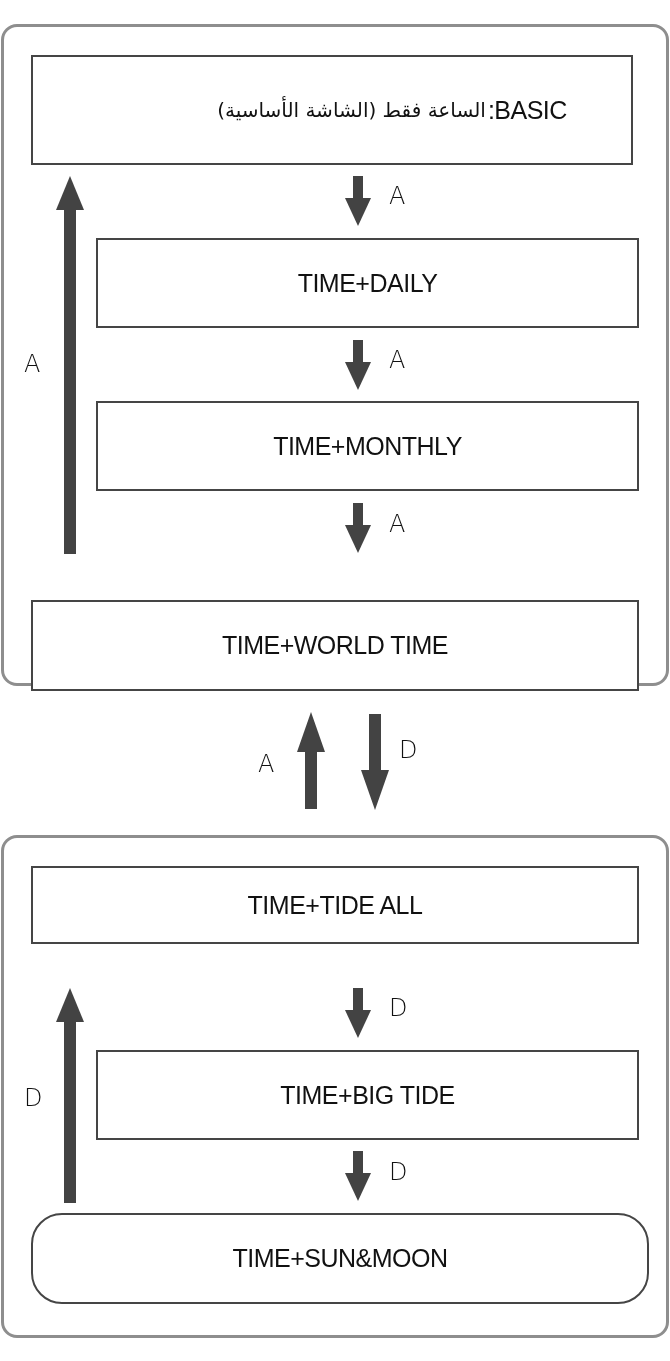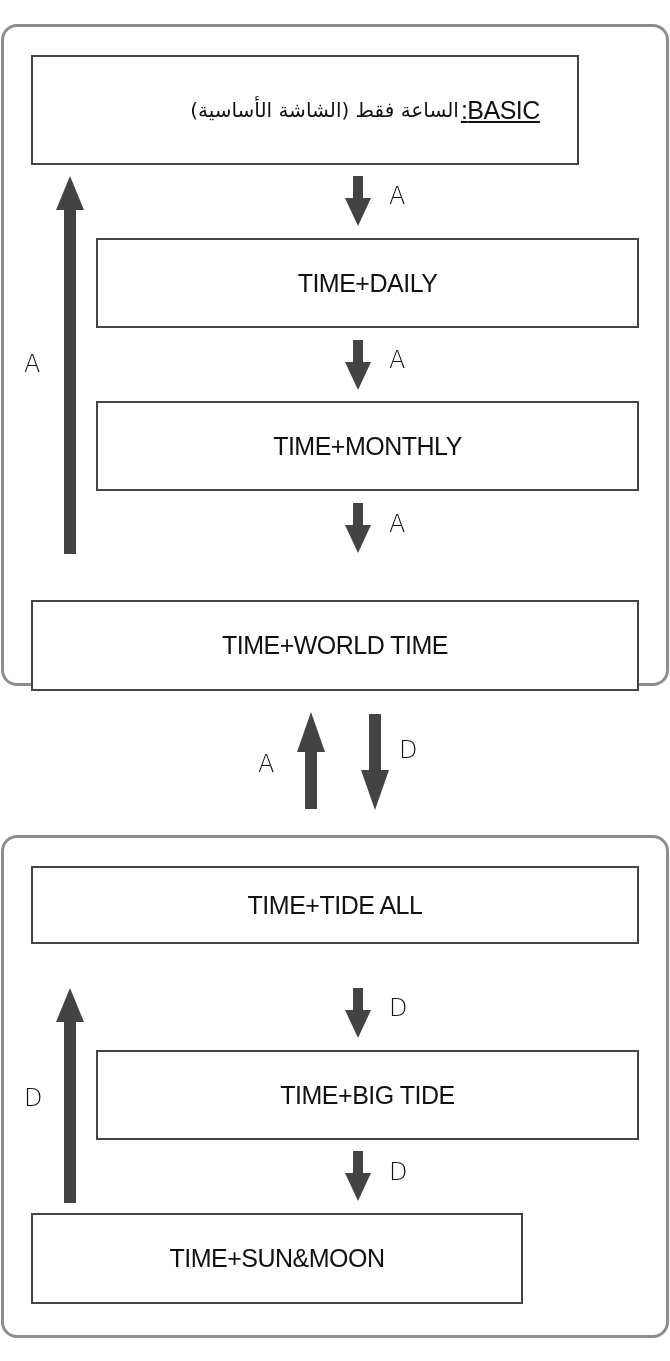--- a/index.html
+++ b/index.html
@@ -7,24 +7,24 @@
   .group { position:absolute; border:3px solid #8e8e8e; border-radius:16px; box-sizing:border-box; background:#fff; }
   .box { position:absolute; border:2px solid #454545; box-sizing:border-box; background:#fff; display:flex; align-items:center; justify-content:center; font-size:25px; letter-spacing:-0.5px; }
   .lbl { position:absolute; font-family:"DejaVu Sans", sans-serif; font-size:24px; font-weight:300; color:#111; }
   svg.arrow { position:absolute; overflow:visible; }
 </style>
 </head>
 <body>
 
 <div class="group" style="left:1px;top:24px;width:668px;height:662px;"></div>
 
-<div class="box" style="left:31px;top:55px;width:548px;height:110px;">
+<div class="box" style="left:31px;top:55px;width:602px;height:110px;">
   <span style="margin-left:120px;display:flex;align-items:center;">
     <span dir="rtl" style="font-family:'DejaVu Sans',sans-serif;font-size:20px;">الساعة فقط (الشاشة الأساسية)</span>
-      <span style="margin-left:2px;text-decoration:underline;"><span>:</span><span>BASIC</span></span>
+      <span style="margin-left:2px;"><span>:</span><span>BASIC</span></span>
   </span>
 </div>
 <div class="box" style="left:96px;top:238px;width:543px;height:90px;">
     <span>TIME+DAILY</span>
   </div>
 <div class="box" style="left:96px;top:401px;width:543px;height:90px;">
     <span>TIME+MONTHLY</span>
   </div>
 <div class="box" style="left:31px;top:564px;width:608px;height:91px;margin-top:36px;">
     <span>TIME+WORLD TIME</span>
@@ -66,21 +66,21 @@
 <div class="lbl" style="left:399px;top:736px;">D</div>
 
 <div class="group" style="left:1px;top:835px;width:668px;height:503px;"></div>
 
 <div class="box" style="left:31px;top:866px;width:608px;height:78px;">
     <span>TIME+TIDE ALL</span>
   </div>
 <div class="box" style="left:96px;top:1050px;width:543px;height:90px;">
     <span>TIME+BIG TIDE</span>
   </div>
-<div class="box" style="left:31px;top:1213px;width:492px;height:91px;">
+<div class="box" style="left:31px;top:1213px;width:618px;height:91px;border-radius:31px;">
     <span>TIME+SUN&amp;MOON</span>
   </div>
 
 <svg class="arrow" style="left:345px;top:988px;" width="26" height="50">
     <rect x="8" y="0" width="10" height="24" fill="#434343"></rect>
     <polygon points="0,22 26,22 13,50" fill="#434343"></polygon>
   </svg>
 <div class="lbl" style="left:389px;top:994px;">D</div>
 
 <svg class="arrow" style="left:345px;top:1151px;" width="26" height="50">

